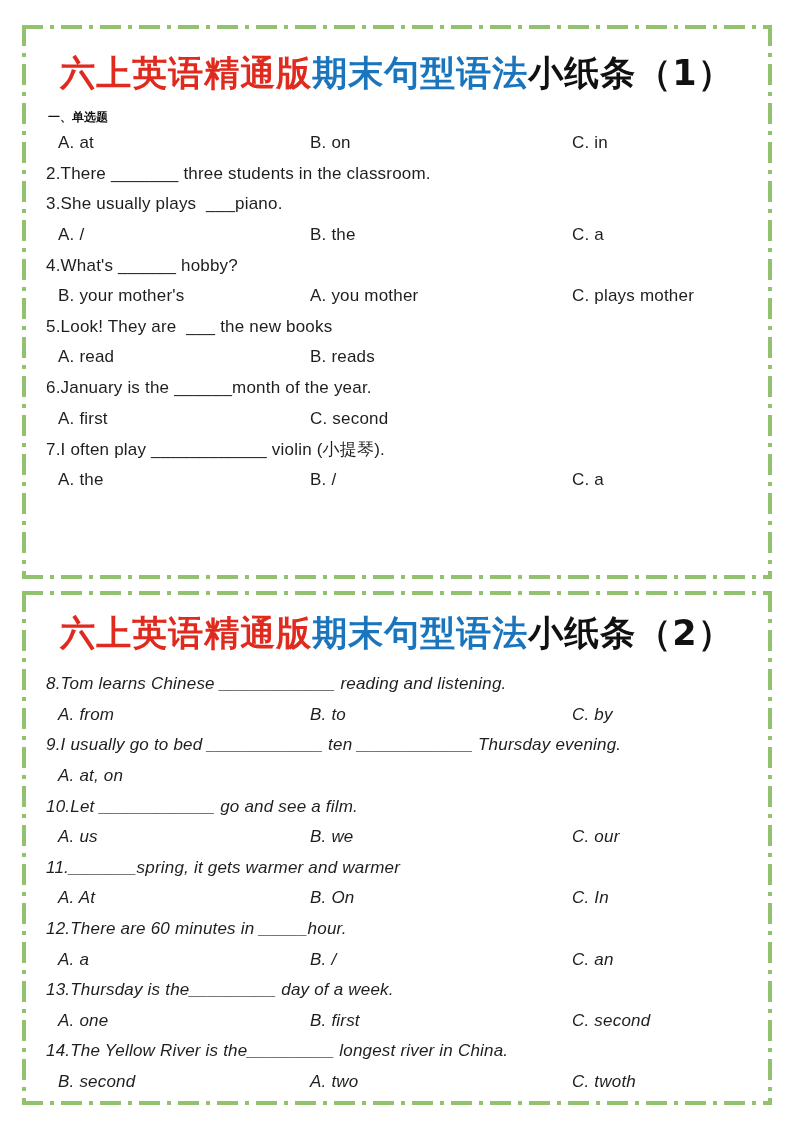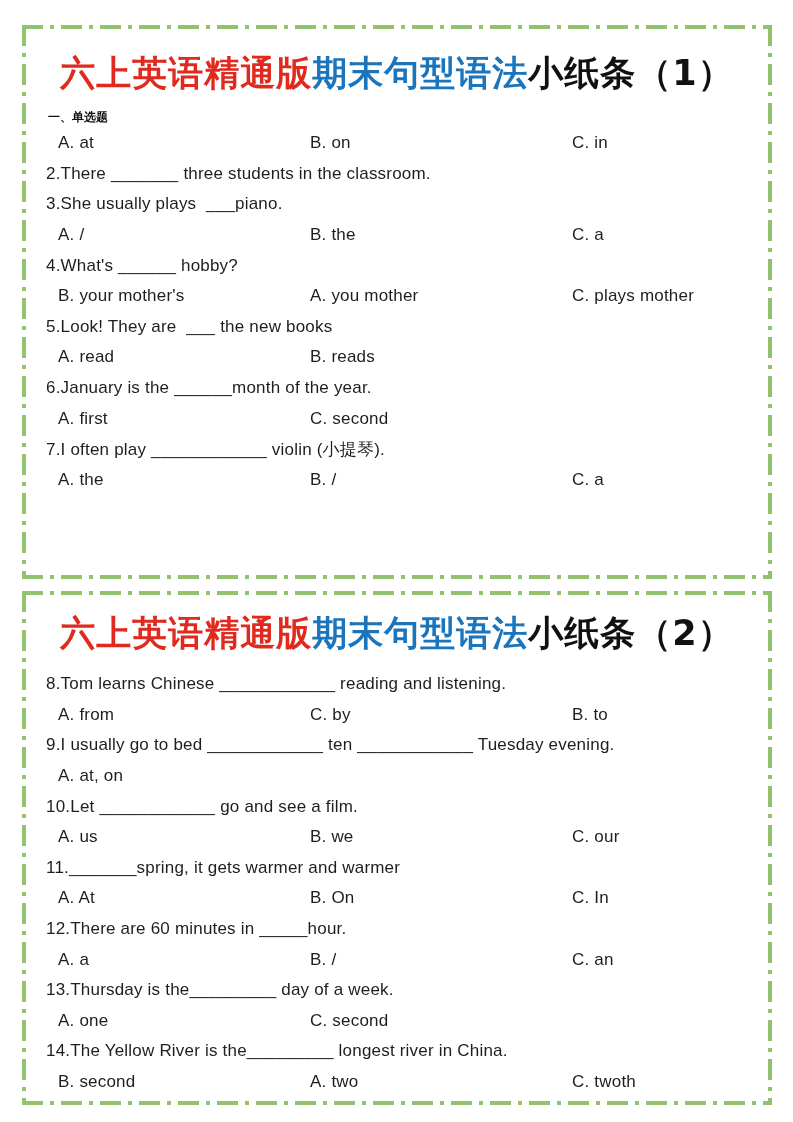--- a/index.html
+++ b/index.html
@@ -44,21 +44,21 @@
   .t-red   { color: #e02a1e; }
   .t-blue  { color: #1a75bc; }
   .t-black { color: #111111; }
 
   .subheading {
     margin: 12px 0 2px 26px;
     font-size: 12px;
     font-weight: bold;
     color: #111111;
   }
-  .sheet-2 .q-list { margin-top: 12px; }
+  .sheet-2 .q-list { margin-top: 12px; font-style: italic; }
 
   .q-list { color: #1e1e1e; font-size: 17px; letter-spacing: 0.2px; }
   .q-line {
     height: 30.6px;
     display: flex;
     align-items: center;
     padding-left: 24px;
     white-space: pre;
   }
   .opt-line {
@@ -145,27 +145,27 @@
     <div class="title">
       <span class="t-red">六上英语精通版</span><span class="t-blue">期末句型语法</span><span class="t-black">小纸条（2）</span>
     </div>
 
     <div class="q-list">
 
       <div>
         <div class="q-line">8.Tom learns Chinese ____________ reading and listening.</div>
         <div class="opt-line">
           <span>A. from</span>
+          <span>B. to</span>
           <span>C. by</span>
-          <span>B. to</span>
-        </div>
-      </div>
-
-      <div>
-        <div class="q-line">9.I usually go to bed ____________ ten ____________ Tuesday evening.</div>
+        </div>
+      </div>
+
+      <div>
+        <div class="q-line">9.I usually go to bed ____________ ten ____________ Thursday evening.</div>
         <div class="opt-line">
           <span>A. at, on</span>
         </div>
       </div>
 
       <div>
         <div class="q-line">10.Let ____________ go and see a film.</div>
         <div class="opt-line">
           <span>A. us</span>
           <span>B. we</span>
@@ -188,20 +188,21 @@
           <span>A. a</span>
           <span>B. /</span>
           <span>C. an</span>
         </div>
       </div>
 
       <div>
         <div class="q-line">13.Thursday is the_________ day of a week.</div>
         <div class="opt-line">
           <span>A. one</span>
+          <span>B. first</span>
           <span>C. second</span>
         </div>
       </div>
 
       <div>
         <div class="q-line">14.The Yellow River is the_________ longest river in China.</div>
         <div class="opt-line">
           <span>B. second</span>
           <span>A. two</span>
           <span>C. twoth</span>

